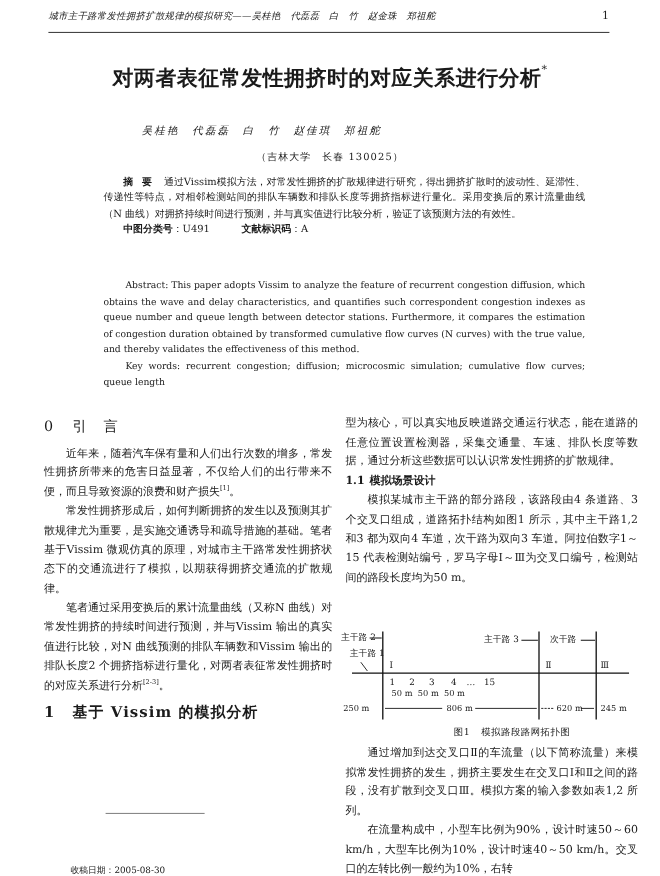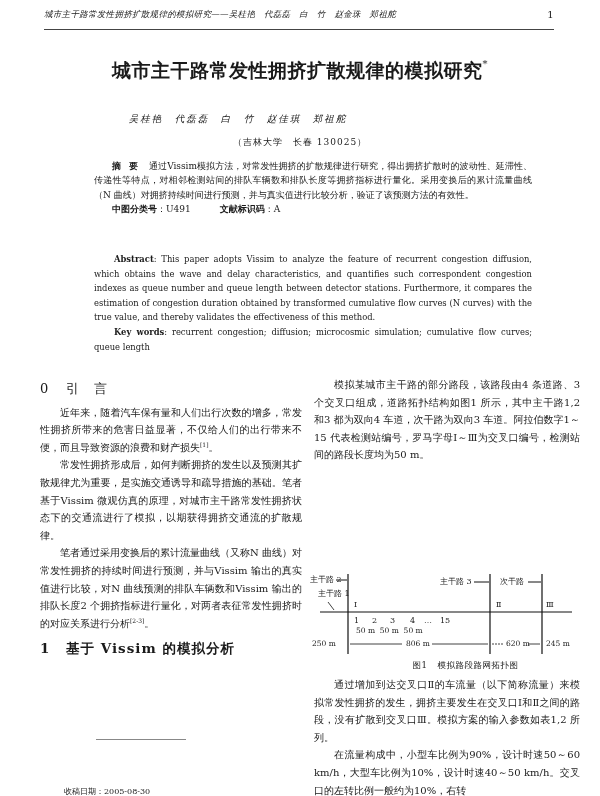--- a/index.html
+++ b/index.html
@@ -37,21 +37,21 @@
   .abstract-cn .lbl { font-weight: bold; }
   .abstract-cn .lbl-sp { letter-spacing: 8px; }
   .meta-line { margin: 0; text-indent: 18px; }
   .meta-line .gap { display: inline-block; width: 26px; }
 
   .abstract-en {
     position: absolute; left: 94px; top: 252px; width: 438px;
     font-size: 8.4px; line-height: 14.6px; text-align: justify;
   }
   .abstract-en p { margin: 0; text-indent: 20px; }
-  .abstract-en .lbl { font-weight: bold; }
+  .abstract-en .lbl { font-weight: normal; }
 
   .col { position: absolute; top: 380px; width: 262px; font-size: 10px; line-height: 17.6px; text-align: justify; }
   .col-left { left: 40px; }
   .col-right { left: 314px; top: 376px; width: 266px; }
   .col p { margin: 0; text-indent: 20px; }
   .col p.noind { text-indent: 0; }
   .sec-h { font-size: 13px; margin: 0 0 6px 0; letter-spacing: 1px; }
   .sec-h .num { display: inline-block; width: 26px; }
   .sec-h.big { font-size: 13.5px; margin: 8px 0 6px 0; font-weight: bold; }
   .sub-h { font-size: 10px; font-weight: bold; margin: 0; }
@@ -74,21 +74,21 @@
 </head>
 <body>
 
 <div class="running-header">
   <span class="rh-text">城市主干路常发性拥挤扩散规律的模拟研究——吴桂艳　代磊磊　白　竹　赵金珠　郑祖舵</span>
   <span class="rh-page">1</span>
 </div>
 <div class="rh-rule"></div>
 
 <div class="title">
-  <span>城市主干路常发性拥挤扩散规律的模拟研究</span><sup>*</sup>
+  <span>对两者表征常发性拥挤时的对应关系进行分析</span><sup>*</sup>
 </div>
 <div class="authors">吴桂艳　代磊磊　白　竹　赵佳琪　郑祖舵</div>
 <div class="affil">（吉林大学　长春 130025）</div>
 
 <div class="abstract-cn">
   <p>
     <span class="lbl lbl-sp">摘要</span>
     <span>通过Vissim模拟方法，对常发性拥挤的扩散规律进行研究，得出拥挤扩散时的波动性、延滞性、传递性等特点，对相邻检测站间的排队车辆数和排队长度等拥挤指标进行量化。采用变换后的累计流量曲线（N 曲线）对拥挤持续时间进行预测，并与真实值进行比较分析，验证了该预测方法的有效性。</span>
   </p>
   <p class="meta-line">
@@ -118,20 +118,24 @@
   </div>
 </div>
 
 <div class="footnote-rule"></div>
 <div class="footnotes">
   <p>收稿日期：2005-08-30</p>
   <p class="fn2">* 国家自然科学基金项目资助（批准号：50338030，50178072）</p>
 </div>
 
 <div class="col col-right">
+  <p class="noind">型为核心，可以真实地反映道路交通运行状态，能在道路的任意位置设置检测器，采集交通量、车速、排队长度等数据，通过分析这些数据可以认识常发性拥挤的扩散规律。</p>
+  <div class="sub-h">
+    <span class="num">1.1</span><span>模拟场景设计</span>
+  </div>
   <p>模拟某城市主干路的部分路段，该路段由4 条道路、3 个交叉口组成，道路拓扑结构如图1 所示，其中主干路1,2 和3 都为双向4 车道，次干路为双向3 车道。阿拉伯数字1～15 代表检测站编号，罗马字母Ⅰ～Ⅲ为交叉口编号，检测站间的路段长度均为50 m。</p>
 </div>
 
 <div class="figure">
   <svg width="252" height="88" viewBox="0 0 252 88">
 
     <line x1="0" y1="40" x2="252" y2="40" stroke="#111" stroke-width="1.2"></line>
 
     <line x1="28" y1="2" x2="28" y2="82" stroke="#111" stroke-width="1.2"></line>
     <line x1="170" y1="2" x2="170" y2="82" stroke="#111" stroke-width="1.2"></line>

